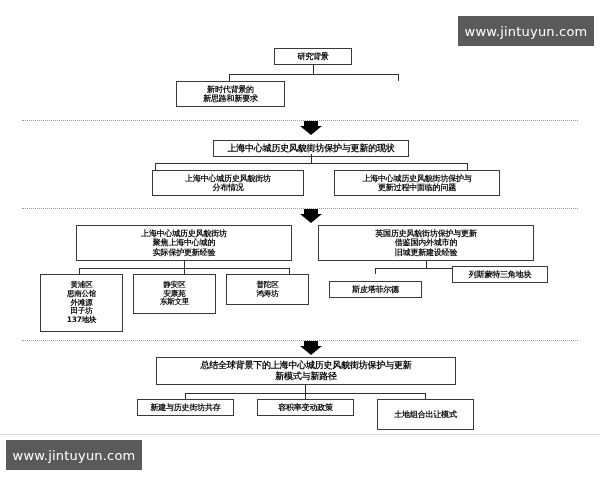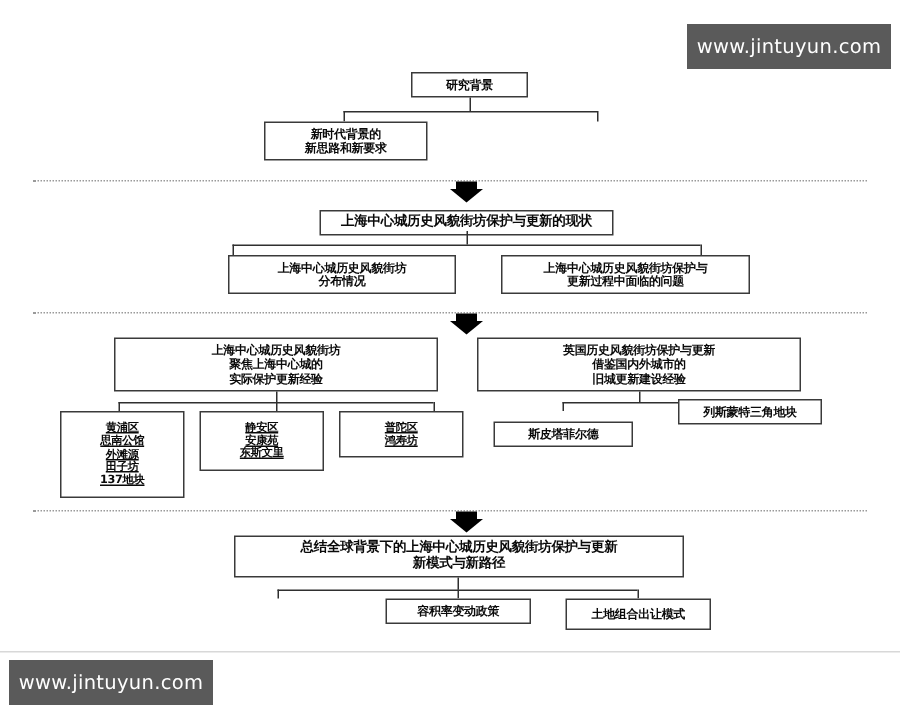--- a/index.html
+++ b/index.html
@@ -61,21 +61,21 @@
     flex-direction: column;
     align-items: center;
     justify-content: center;
     padding: 1px 3px;
     letter-spacing: -0.2px;
     font-family: "DejaVu Sans", "Liberation Sans", sans-serif;
   }
   .node .ln { display: block; white-space: nowrap; }
 
   .f8  { font-size: 8px; }
-  .f75 { font-size: 7.5px; text-decoration: underline; }
+  .f75 { font-size: 7.5px; }
   .f9  { font-size: 9px; }
 
   
   .node .soft { font-weight: 700; }
 
   
   .ln-v, .ln-h {
     position: absolute;
     background: #2f2f2f;
   }
@@ -236,22 +236,25 @@
     <span class="ln">总结全球背景下的上海中心城历史风貌街坊保护与更新</span>
     <span class="ln">新模式与新路径</span>
   </div>
 
   <div class="ln-v" style="left:305px; top:385px; height:8px;"></div>
   <div class="ln-h" style="left:185px; top:393px; width:240px;"></div>
   <div class="ln-v" style="left:185px; top:393px; height:6px;"></div>
   <div class="ln-v" style="left:305px; top:393px; height:6px;"></div>
   <div class="ln-v" style="left:425px; top:393px; height:6px;"></div>
 
+  <div class="node f8" style="left:137px; top:399px; width:97px; height:17px;">
+    <span class="ln">新建与历史街坊共存</span>
+  </div>
   <div class="node f8" style="left:257px; top:399px; width:97px; height:17px;">
     <span class="ln">容积率变动政策</span>
   </div>
-  <div class="node f8" style="left:377px; top:399px; width:97px; height:21px;">
+  <div class="node f8" style="left:377px; top:399px; width:97px; height:31px;">
     <span class="ln">土地组合出让模式</span>
   </div>
 
   <div class="frame-line" style="top:434px;"></div>
 
 </div>
 
 </body></html>

